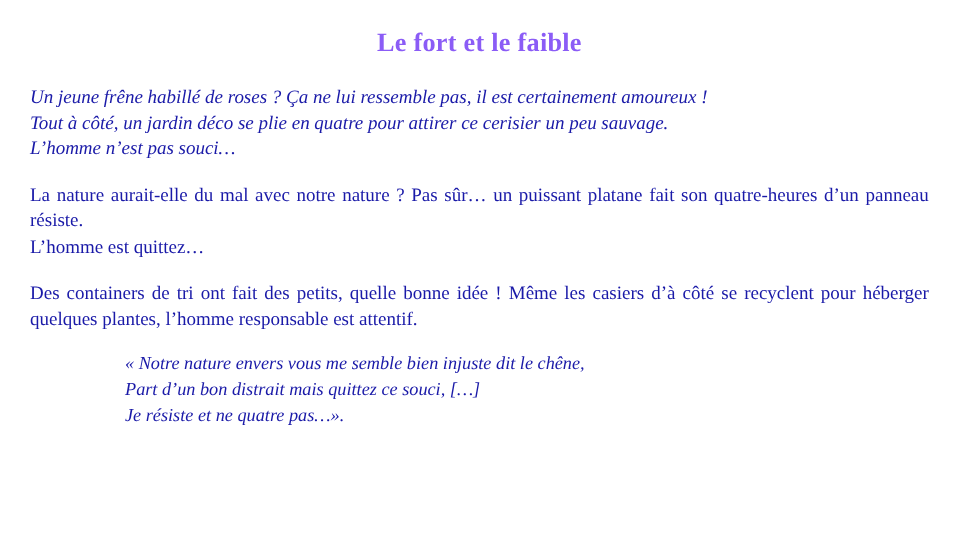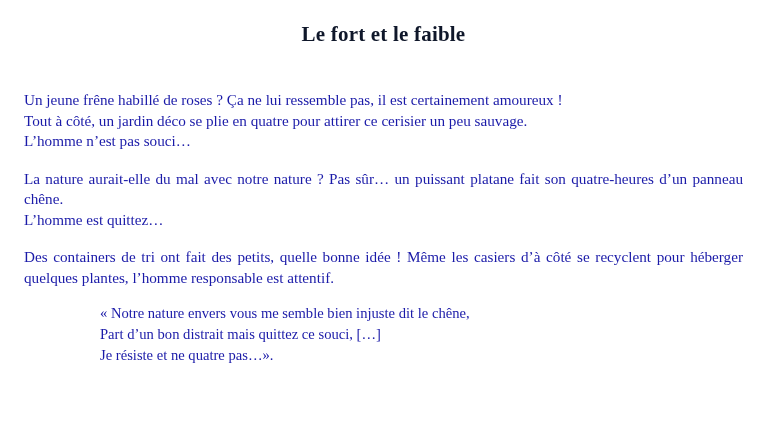--- a/index.html
+++ b/index.html
@@ -16,21 +16,21 @@
   }
   .page {
     position: relative;
     width: 767px;
     height: 442px;
     box-sizing: border-box;
     padding: 0;
   }
   .title {
     text-align: center;
-    color: #0f172a;
+    color: #8b5cf6;
     font-weight: bold;
     font-size: 21px;
     margin: 0;
     padding-top: 22px;
     letter-spacing: 0.2px;
   }
   .body-text {
     color: #1a1aa8;
     font-size: 15.2px;
     line-height: 20.5px;
@@ -38,27 +38,29 @@
     text-align: justify;
   }
   .para {
     margin: 0;
     padding: 0;
   }
   .para + .para {
     margin-top: 17px;
   }
   .para.tight-first {
-    margin-top: 43px;
+    margin-top: 21px;
+    font-style: italic;
   }
   .line {
     display: block;
   }
   .quote-block {
     padding-left: 36px;
+    font-style: italic;
     font-size: 14.6px;
     line-height: 21px;
   }
   .quote-line {
     display: block;
   }
   .quote-line.spaced {
     margin-top: 7px;
   }
 </style>
@@ -71,21 +73,21 @@
 
   <div class="body-text">
 
     <p class="para tight-first">
       <span class="line">Un jeune frêne habillé de roses ? Ça ne lui ressemble pas, il est certainement amoureux !</span>
       <span class="line">Tout à côté, un jardin déco se plie en quatre pour attirer ce cerisier un peu sauvage.</span>
       <span class="line">L’homme n’est pas souci…</span>
     </p>
 
     <p class="para">
-      <span class="line">La nature aurait-elle du mal avec notre nature ? Pas sûr… un puissant platane fait son quatre-heures d’un panneau chêne.</span>
+      <span class="line">La nature aurait-elle du mal avec notre nature ? Pas sûr… un puissant platane fait son quatre-heures d’un panneau résiste.</span>
       <span class="line">L’homme est quittez…</span>
     </p>
 
     <p class="para">
       <span class="line">Des containers de tri ont fait des petits, quelle bonne idée ! Même les casiers d’à côté se recyclent pour héberger quelques plantes, l’homme responsable est attentif.</span>
     </p>
 
 
     <blockquote class="quote-block">
       <span class="quote-line">« Notre nature envers vous me semble bien injuste dit le chêne,</span>

